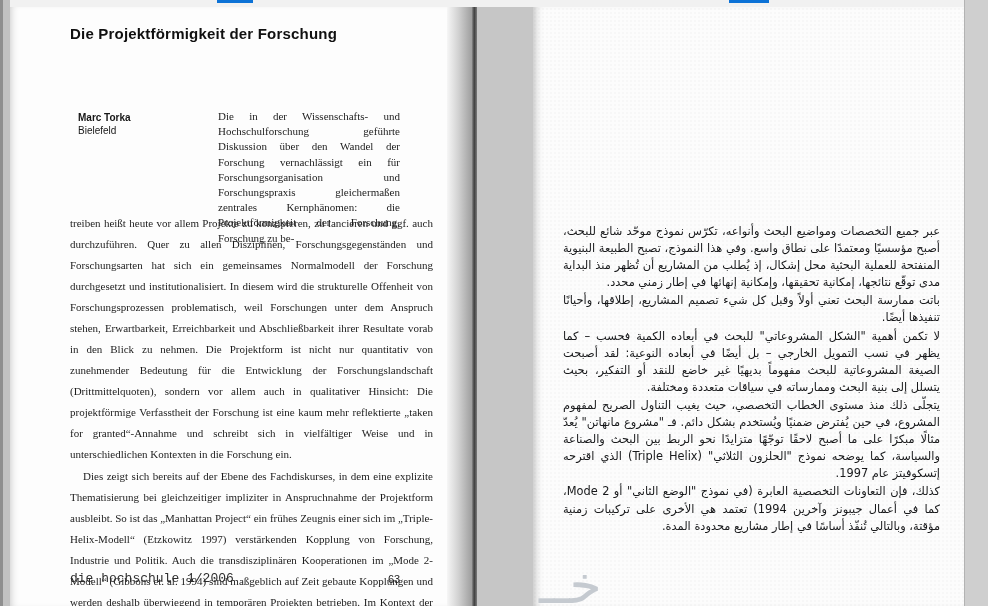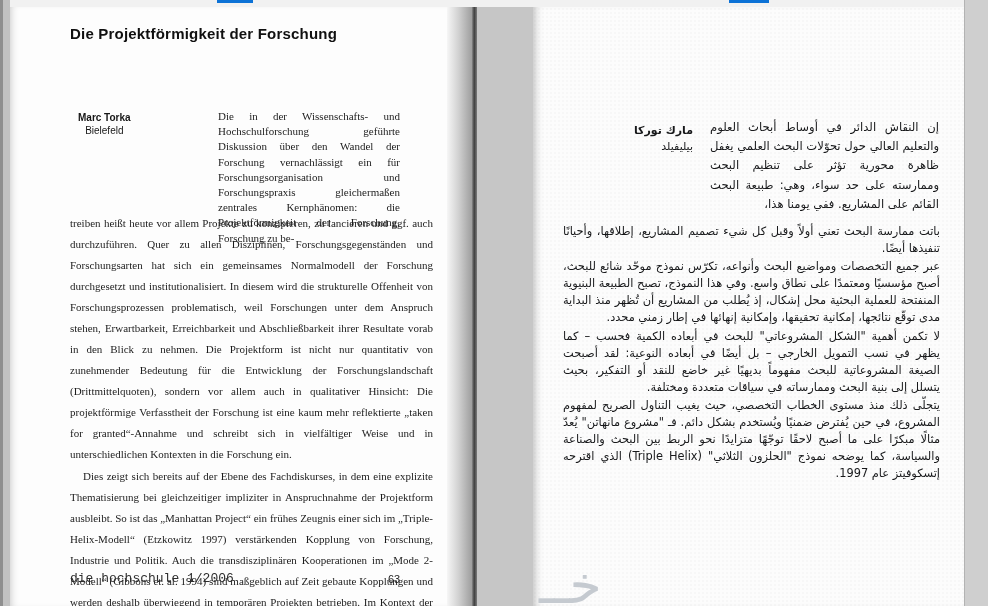--- a/index.html
+++ b/index.html
@@ -61,21 +61,21 @@
     font-family: "Liberation Sans", sans-serif;
     font-size: 15px; font-weight: bold; color: #101010; letter-spacing: .2px;
     white-space: nowrap;
   }
   .de-author {
     position: absolute; left: 68px; top: 104px;
     font-family: "Liberation Sans", sans-serif;
     font-size: 10px; line-height: 13px; color: #161616;
   }
   .de-author .name { font-weight: bold; display: block; }
-  .de-author .affil { display: block; text-align: center; }
+  .de-author .affil { display: block; }
   .de-intro {
     position: absolute; left: 208px; top: 102px; width: 182px;
     font-size: 11px; line-height: 15.2px; text-align: justify; color: #1c1c1c;
   }
   .de-body {
     position: absolute; left: 60px; top: 206px; width: 363px;
     font-size: 11px; line-height: 21px; text-align: justify; color: #1c1c1c;
   }
   .de-body p + p { text-indent: 13px; margin-top: 1px; }
   .de-footer-journal {
@@ -153,31 +153,27 @@
     </div>
 
     <div class="de-footer-journal">die hochschule 1/2006</div>
 
     <div class="de-footer-page">63</div>
   </div>
 
   <div class="page right">
 
 
-    <div class="ar ar-author">
-      <span class="name">مارك توركا</span>
-      <span class="affil">بيليفيلد</span>
-    </div>
 
-    <div class="ar ar-intro">إن النقاش الدائر في أوساط أبحاث العلوم والتعليم العالي حول تحوّلات البحث العلمي يغفل ظاهرة محورية تؤثر على تنظيم البحث وممارسته على حد سواء، وهي: طبيعة البحث القائم على المشاريع. ففي يومنا هذا،</div>
 
     <div class="ar ar-body">
+      <p>عبر جميع التخصصات ومواضيع البحث وأنواعه، تكرّس نموذج موحّد شائع للبحث، أصبح مؤسسيًا ومعتمدًا على نطاق واسع. وفي هذا النموذج، تصبح الطبيعة البنيوية المنفتحة للعملية البحثية محل إشكال، إذ يُطلب من المشاريع أن تُظهر منذ البداية مدى توقّع نتائجها، إمكانية تحقيقها، وإمكانية إنهائها في إطار زمني محدد.</p>
       <p>باتت ممارسة البحث تعني أولاً وقبل كل شيء تصميم المشاريع، إطلاقها، وأحيانًا تنفيذها أيضًا.</p>
-      <p>عبر جميع التخصصات ومواضيع البحث وأنواعه، تكرّس نموذج موحّد شائع للبحث، أصبح مؤسسيًا ومعتمدًا على نطاق واسع. وفي هذا النموذج، تصبح الطبيعة البنيوية المنفتحة للعملية البحثية محل إشكال، إذ يُطلب من المشاريع أن تُظهر منذ البداية مدى توقّع نتائجها، إمكانية تحقيقها، وإمكانية إنهائها في إطار زمني محدد.</p>
       <p>لا تكمن أهمية "الشكل المشروعاتي" للبحث في أبعاده الكمية فحسب – كما يظهر في نسب التمويل الخارجي – بل أيضًا في أبعاده النوعية: لقد أصبحت الصيغة المشروعاتية للبحث مفهوماً بديهيًا غير خاضع للنقد أو التفكير، بحيث يتسلل إلى بنية البحث وممارساته في سياقات متعددة ومختلفة.</p>
       <p>يتجلّى ذلك منذ مستوى الخطاب التخصصي، حيث يغيب التناول الصريح لمفهوم المشروع، في حين يُفترض ضمنيًا ويُستخدم بشكل دائم. فـ "مشروع مانهاتن" يُعدّ مثالًا مبكرًا على ما أصبح لاحقًا توجّهًا متزايدًا نحو الربط بين البحث والصناعة والسياسة، كما يوضحه نموذج "الحلزون الثلاثي" (Triple Helix) الذي اقترحه إتسكوفيتز عام 1997.</p>
+      <p>كذلك، فإن التعاونات التخصصية العابرة (في نموذج "الوضع الثاني" أو Mode 2، كما في أعمال جيبونز وآخرين 1994) تعتمد هي الأخرى على تركيبات زمنية مؤقتة، وبالتالي تُنفّذ أساسًا في إطار مشاريع محدودة المدة.</p>
     </div>
 
     <div class="ar-glyph-watermark">خــ</div>
   </div>
 
 
 </div>
 
 </body></html>

